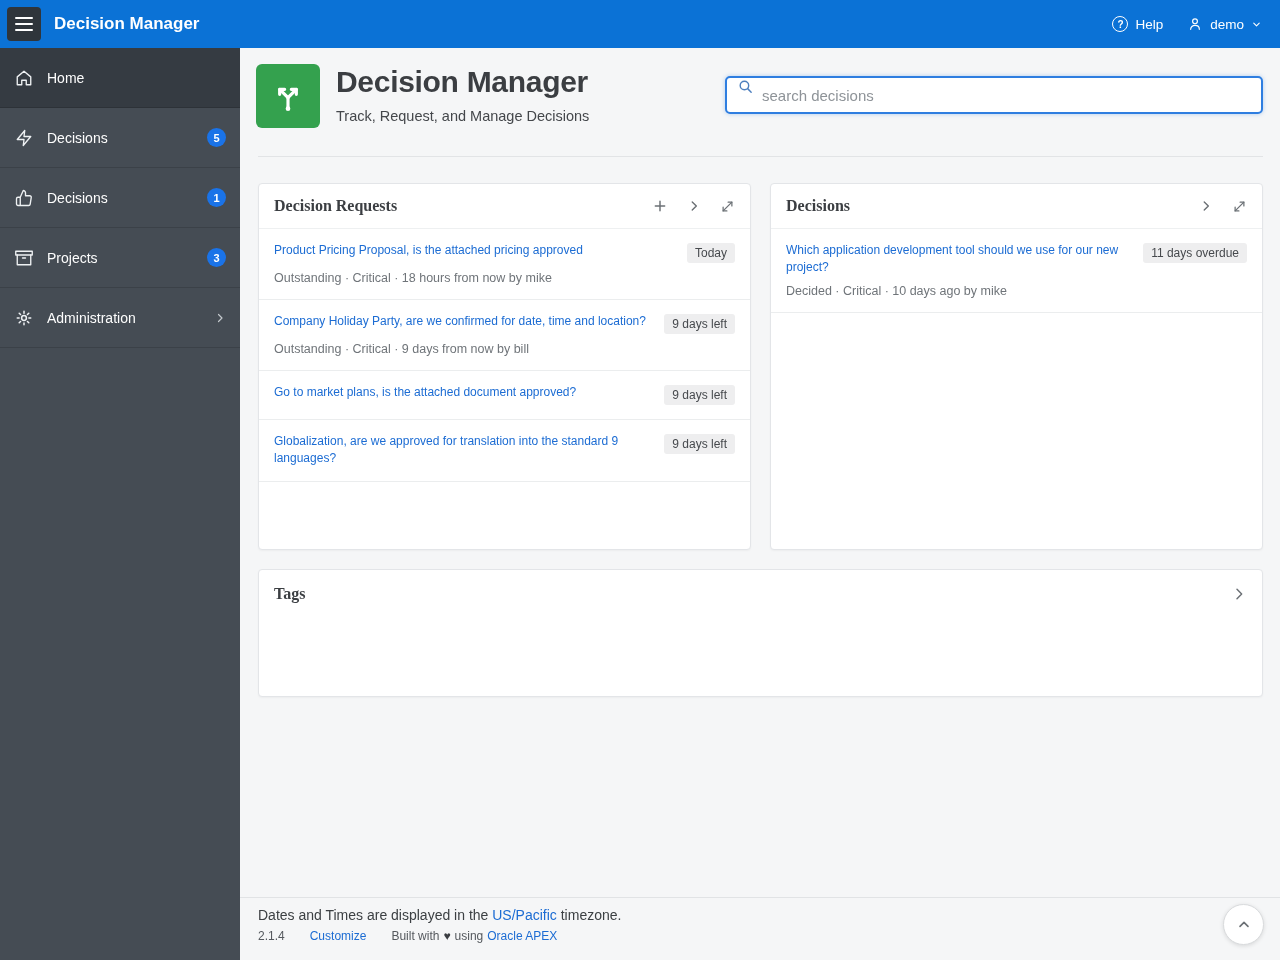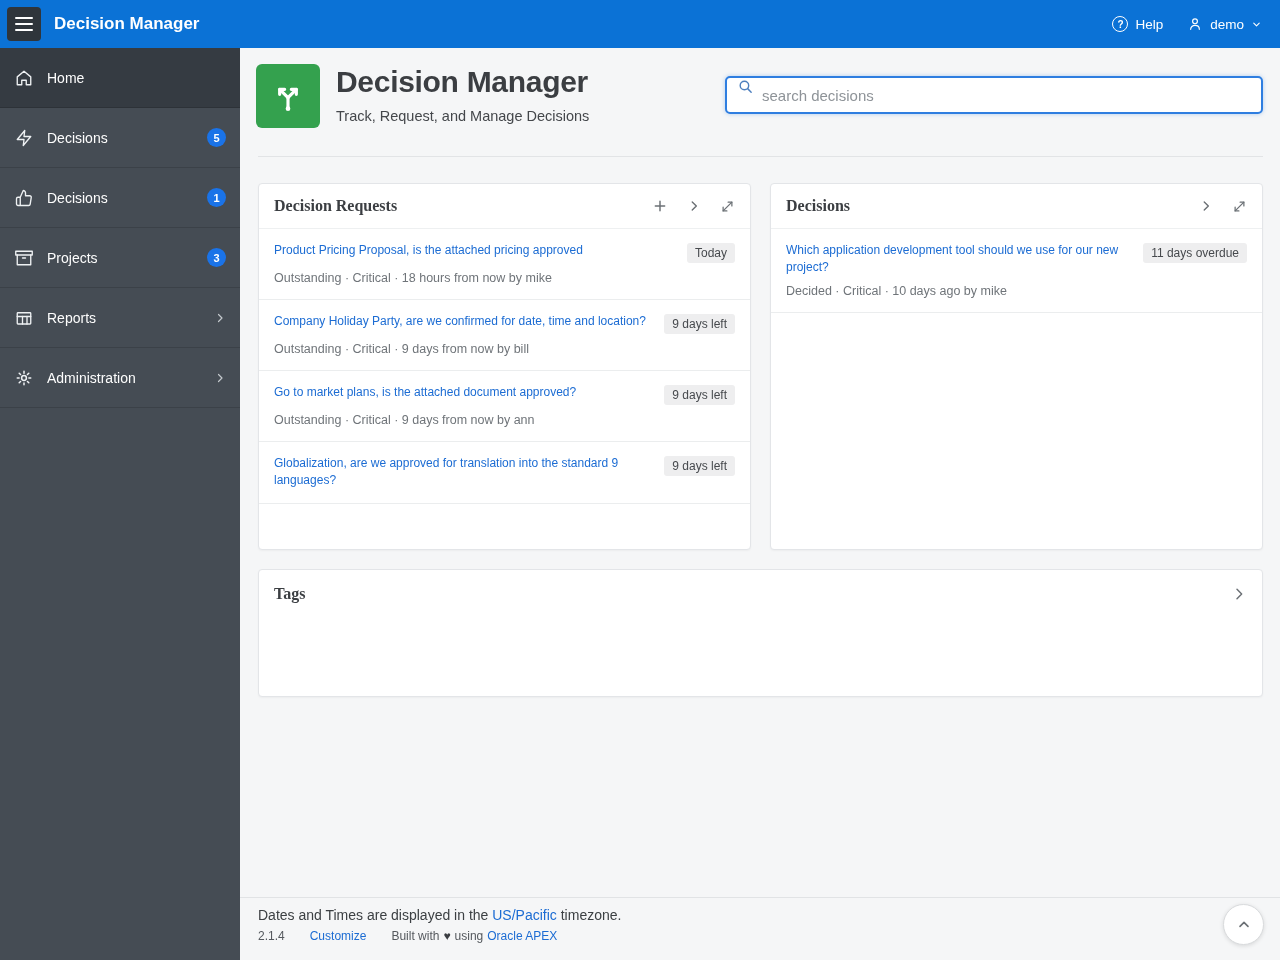--- a/index.html
+++ b/index.html
@@ -184,36 +184,20 @@
           <path d="M21 8v13H3V8"></path>
           <path d="M1 3h22v5H1z"></path>
           <path d="M10 12h4"></path>
         </svg>
     </span>
     <span>Projects</span>
     <span class="nav-badge">3</span>
   </div>
   <div class="nav-item">
     <span class="ni-icon">
-      <svg width="18" height="18" viewBox="0 0 24 24" fill="none" stroke="currentColor" stroke-width="1.8" stroke-linecap="round" stroke-linejoin="round">
-          <rect x="3" y="5" width="18" height="15" rx="1"></rect>
-          <path d="M3 10h18"></path>
-          <path d="M10 10v10"></path>
-          <path d="M16 10v10"></path>
-        </svg>
-    </span>
-    <span>Reports</span>
-    <span class="nav-chevron">
-      <svg width="12" height="12" viewBox="0 0 24 24" fill="none" stroke="currentColor" stroke-width="2.4" stroke-linecap="round" stroke-linejoin="round">
-          <polyline points="9 5 16 12 9 19"></polyline>
-        </svg>
-    </span>
-  </div>
-  <div class="nav-item">
-    <span class="ni-icon">
       <svg width="18" height="18" viewBox="0 0 24 24" fill="none" stroke="currentColor" stroke-width="2" stroke-linecap="round">
         <circle cx="12" cy="12" r="3.2"></circle>
         <path d="M18.5 12h2.5M16.6 16.6l1.8 1.8M12 18.5V21M7.4 16.6l-1.8 1.8M5.5 12H3M7.4 7.4 5.6 5.6M12 5.5V3M16.6 7.4l1.8-1.8"></path>
       </svg>
     </span>
     <span>Administration</span>
     <span class="nav-chevron">
       <svg width="12" height="12" viewBox="0 0 24 24" fill="none" stroke="currentColor" stroke-width="2.4" stroke-linecap="round" stroke-linejoin="round">
           <polyline points="9 5 16 12 9 19"></polyline>
         </svg>
@@ -287,21 +271,20 @@
             <a class="row-title">Company Holiday Party, are we confirmed for date, time and location?</a>
             <span class="row-badge">9 days left</span>
           </div>
           <div class="row-meta">Outstanding · Critical · 9 days from now by bill</div>
         </div>
         <div class="list-row">
           <div class="row-top">
             <a class="row-title">Go to market plans, is the attached document approved?</a>
             <span class="row-badge">9 days left</span>
           </div>
-          <div class="row-meta">Outstanding · Critical · 9 days from now by ann</div>
         </div>
         <div class="list-row">
           <div class="row-top">
             <a class="row-title">Globalization, are we approved for translation into the standard 9 languages?</a>
             <span class="row-badge">9 days left</span>
           </div>
         </div>
       </div>
     </section>
 

